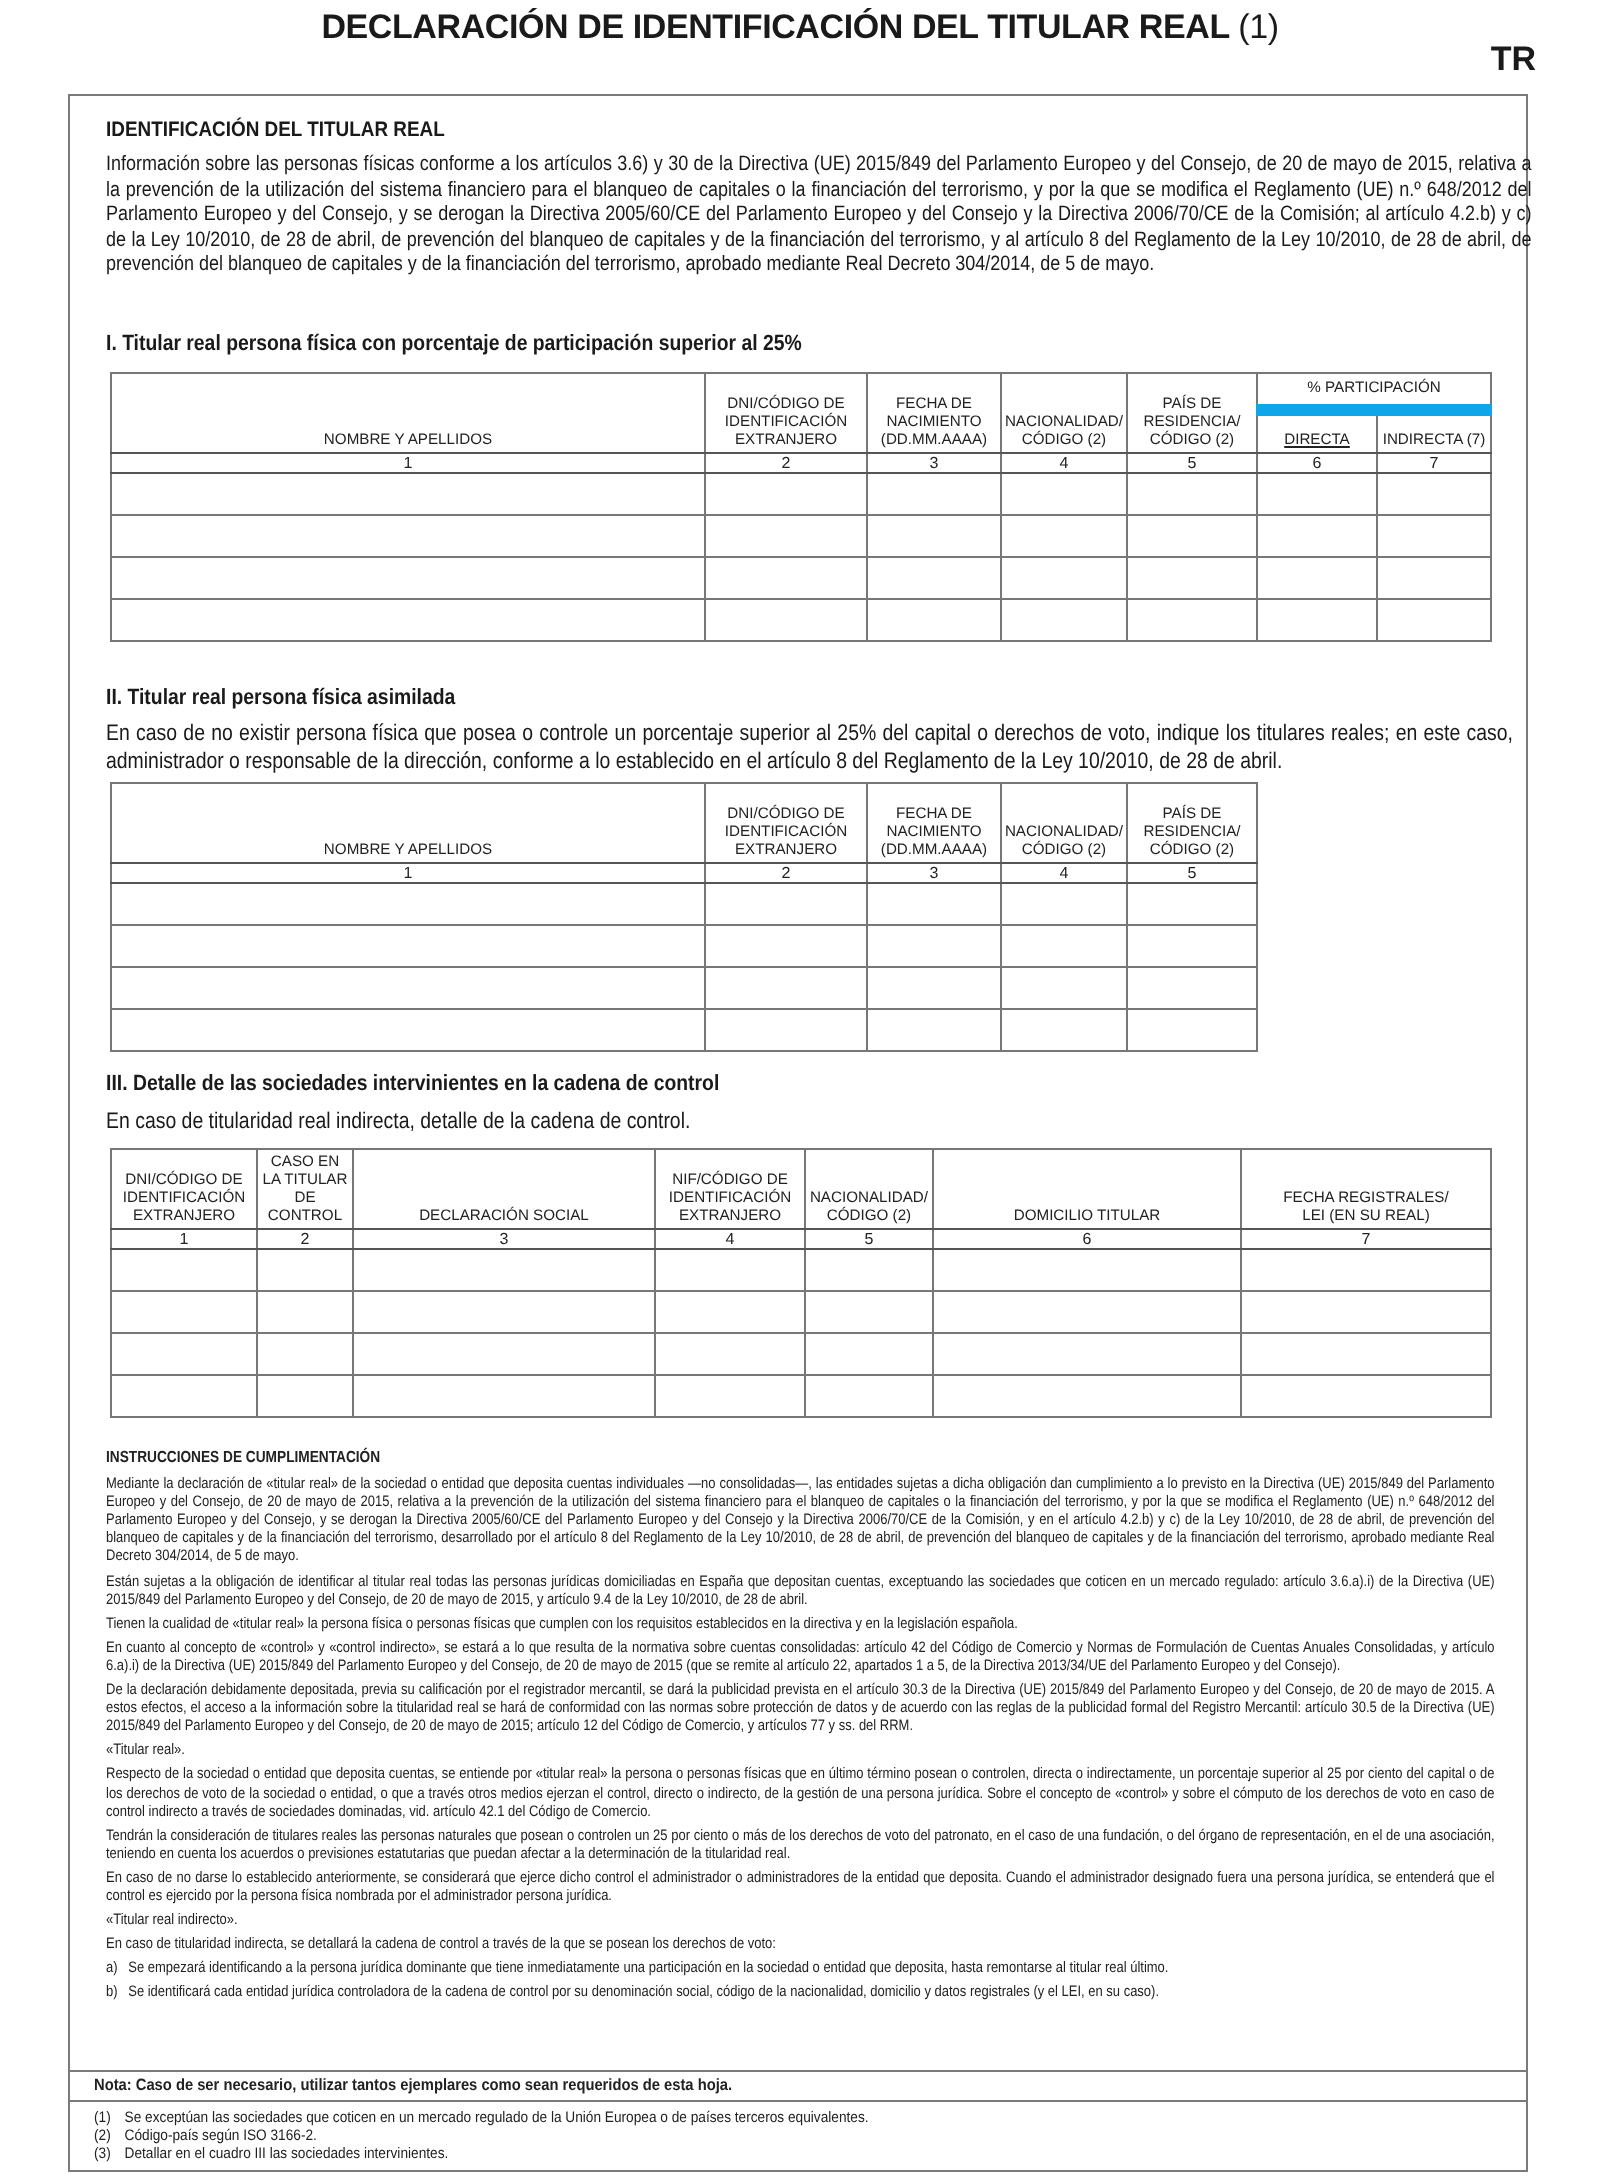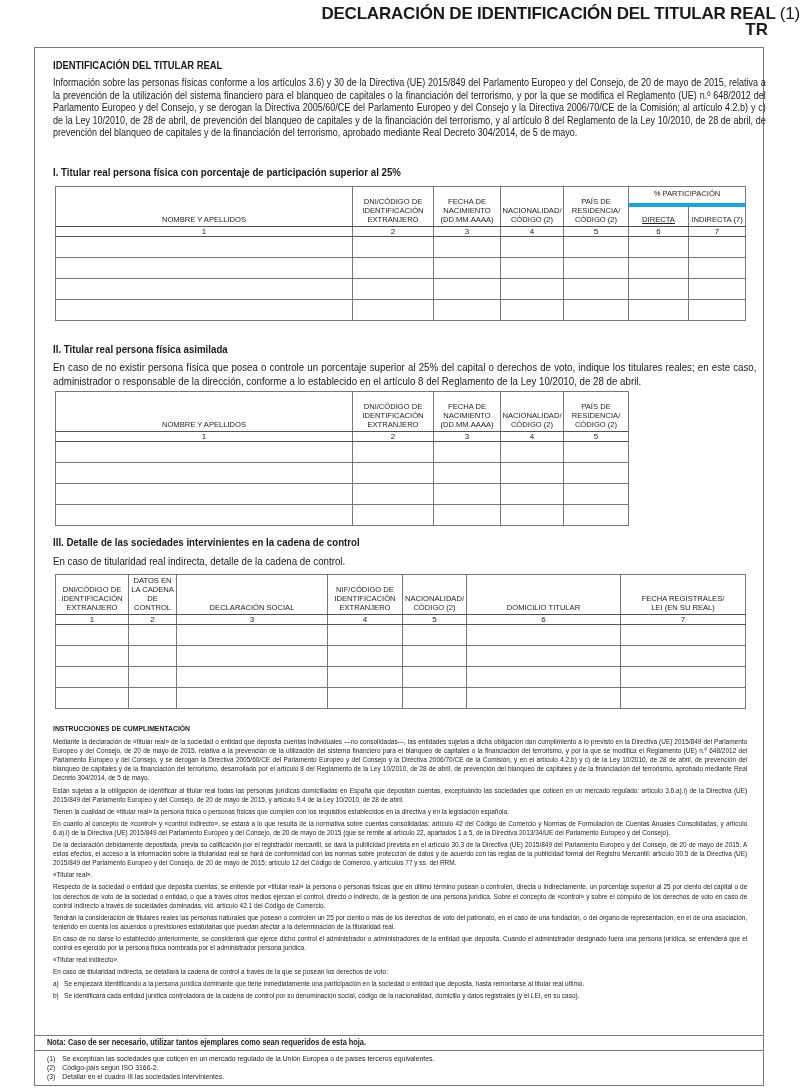--- a/index.html
+++ b/index.html
@@ -1,20 +1,20 @@
 <!DOCTYPE html>
 <html><head>
   <meta charset="utf-8">
   <style>
     * { box-sizing: border-box; margin: 0; padding: 0; }
     html, body { width: 800px; height: 1089px; background: #ffffff; overflow: hidden; }
     body { font-family: "Liberation Sans", sans-serif; color: #1a1a1a; position: relative; }
 
     .title {
-      position: absolute; left: 0; top: 4px; width: 800px; text-align: right;
+      position: absolute; left: 0; top: 4px; width: 800px; text-align: center;
       font-family: "Liberation Sans Narrow", "Liberation Sans", sans-serif;
       font-size: 17px; font-weight: bold; letter-spacing: -0.2px;
     }
     .title .sup { font-weight: normal; }
     .tr-code {
       position: absolute; right: 32px; top: 4px; font-size: 17px; font-weight: bold; margin-top: 16px;
     }
 
     .frame {
       position: absolute; left: 34px; top: 47px; width: 730px; height: 1039px;
@@ -117,21 +117,21 @@
     </th>
     <th rowspan="2">
       <div>NACIONALIDAD/</div>
       <div>CÓDIGO (2)</div>
     </th>
     <th rowspan="2">
       <div>PAÍS DE</div>
       <div>RESIDENCIA/</div>
       <div>CÓDIGO (2)</div>
     </th>
-    <th colspan="2" style="height:18px; vertical-align:middle; border-bottom:4px solid #0ea5e9;">% PARTICIPACIÓN</th>
+    <th colspan="2" style="height:18px; vertical-align:middle; border-bottom:6px solid #0ea5e9;">% PARTICIPACIÓN</th>
   </tr>
   <tr class="hdr">
     <th style="height:22px;text-decoration:underline;">DIRECTA</th>
     <th>INDIRECTA (7)</th>
   </tr>
   <tr class="num">
     <td>1</td>
     <td>2</td>
     <td>3</td>
     <td>4</td>
@@ -262,22 +262,22 @@
       <col style="width:125px">
   </colgroup>
   <tbody>
       <tr class="hdr">
     <th style="height:40px;">
       <div>DNI/CÓDIGO DE</div>
       <div>IDENTIFICACIÓN</div>
       <div>EXTRANJERO</div>
     </th>
     <th>
-      <div>DATOS EN</div>
-      <div>LA CADENA</div>
+      <div>CASO EN</div>
+      <div>LA TITULAR</div>
       <div>DE</div>
       <div>CONTROL</div>
     </th>
     <th>DECLARACIÓN SOCIAL</th>
     <th>
       <div>NIF/CÓDIGO DE</div>
       <div>IDENTIFICACIÓN</div>
       <div>EXTRANJERO</div>
     </th>
     <th>

